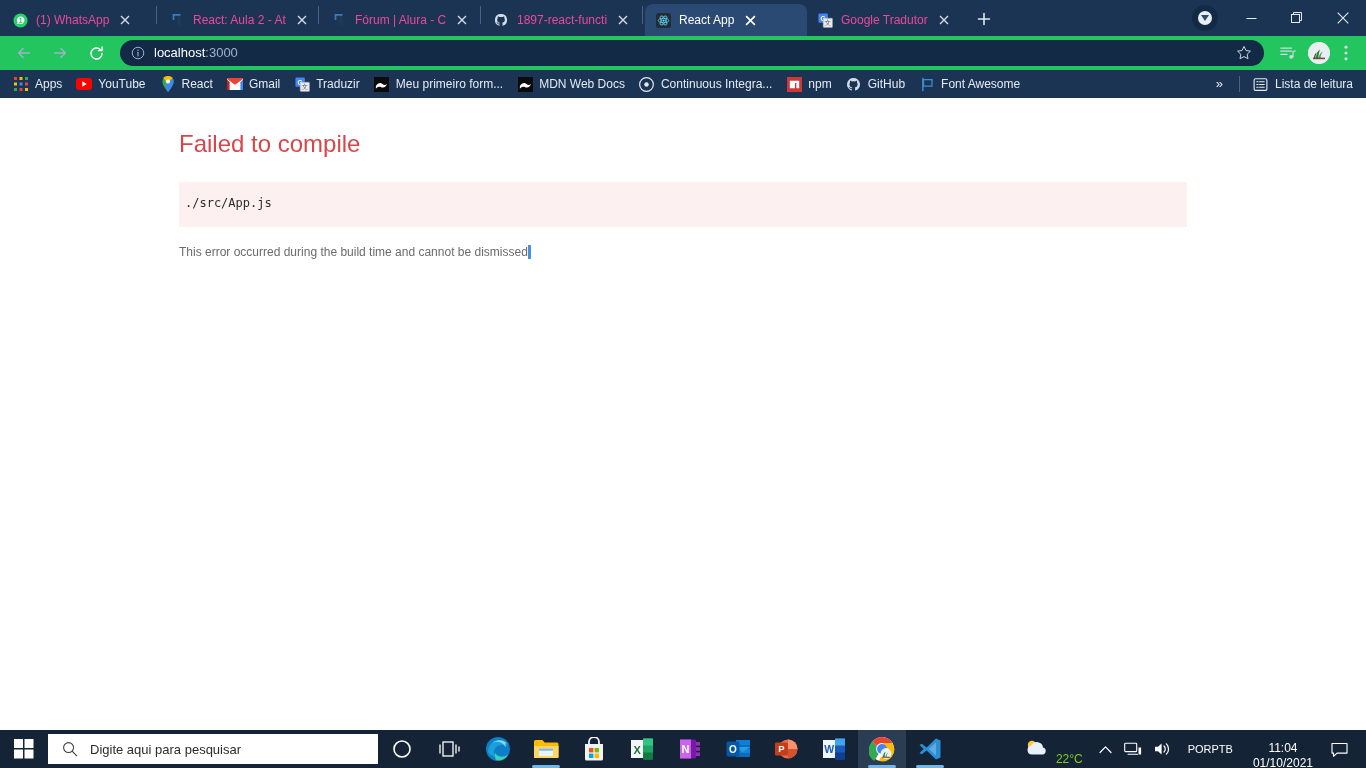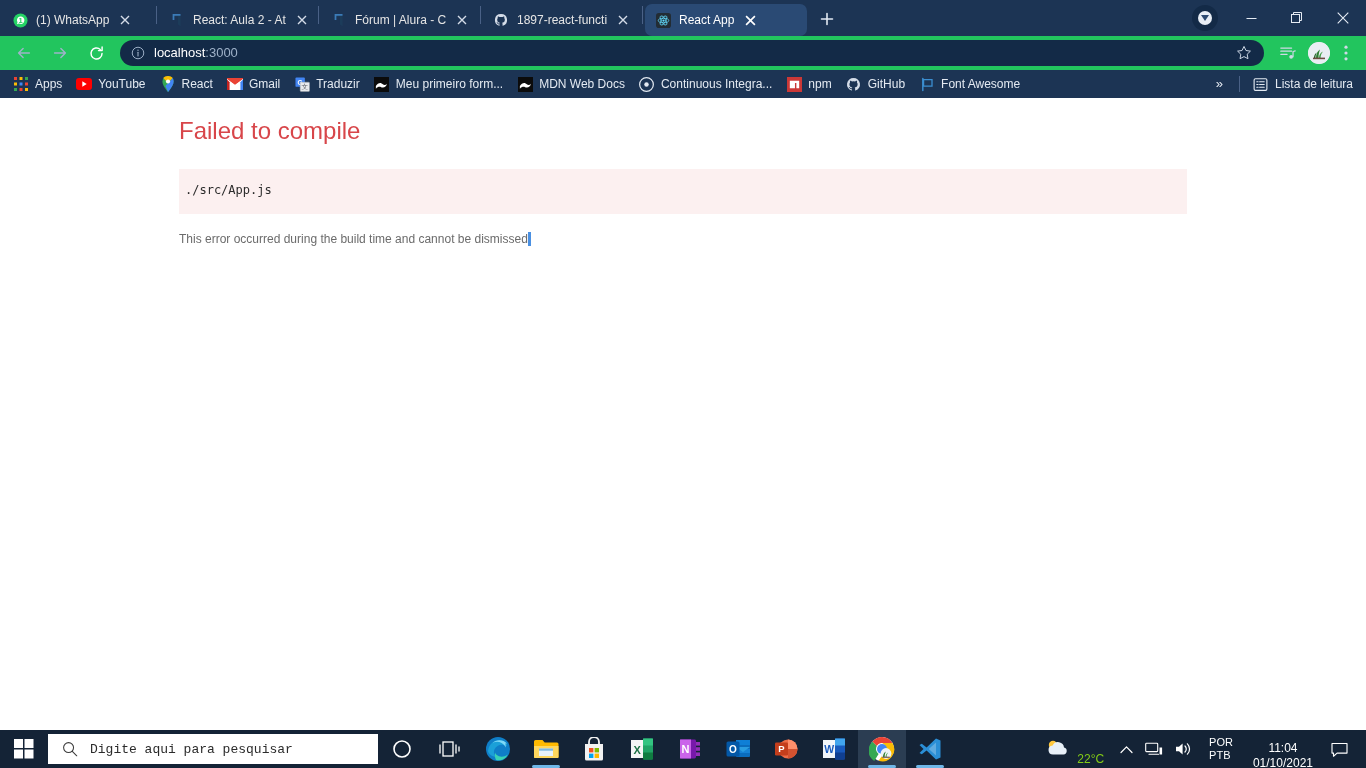--- a/index.html
+++ b/index.html
@@ -38,27 +38,27 @@
   }
   .tab .tab-favicon {
     width: 16px; height: 16px;
     flex: 0 0 16px;
     margin-right: 8px;
     display: flex; align-items: center; justify-content: center;
     position: relative;
   }
   .tab .tab-title {
     font-size: 12px;
-    color: #e5e5e5;
+    color: #ec4899;
     white-space: nowrap;
     overflow: hidden;
     text-overflow: clip;
     line-height: 16px;
   }
-  .tab.active { background: #2a4a74; border-radius: 7px; }
+  .tab.active { background: #2a4a74; }
   .tab.active .tab-title { color: #ffffff; }
   .tab .tab-close {
     width: 20px; height: 20px;
     margin-left: 6px;
     flex: 0 0 20px;
     display: flex; align-items: center; justify-content: center;
     border-radius: 50%;
   }
   .tab .tab-close svg { display:block; }
   .tab-sep {
@@ -199,21 +199,21 @@
     background: #ffffff;
     overflow: hidden;
   }
   #error-overlay {
     padding: 16px 0 0 0;
   }
   #error-title {
     color: #d8464a;
     font-size: 24px;
     font-weight: normal;
-    margin: 3px 0 0 179px;
+    margin: 16px 0 0 179px;
     font-family: "Liberation Sans", sans-serif;
   }
   #error-box {
     margin: 24px 179px 0 179px;
     background: #fcf0f0;
     border-radius: 0;
     padding: 12px 14px 14px 6px;
     max-width: 1008px;
   }
   #error-box pre {
@@ -251,21 +251,21 @@
   #search-box {
     width: 330px; height: 30px;
     background: #ffffff;
     display: flex; align-items: center;
     padding-left: 14px;
     flex: 0 0 330px;
   }
   #search-box .s-icon { margin-right: 12px; display:flex; }
   #search-box .s-text {
     font-size: 13px; color: #2b2b2b;
-    font-family: Liberation Mono, monospace;
+    font-family: Liberation Sans, sans-serif;
   }
   .tb-app {
     width: 48px; height: 38px;
     display: flex; align-items: center; justify-content: center;
     position: relative;
     flex: 0 0 48px;
   }
   .tb-app.running::after {
     content: "";
     position: absolute;
@@ -286,22 +286,22 @@
     display: flex; align-items: center; justify-content: center;
     height: 38px;
     padding: 0 6px;
     color: #ffffff;
   }
   #tray-weather {
     display: flex; align-items: center; gap: 8px; padding: 0 10px 0 4px;
   }
   #tray-weather .temp { font-size: 12px; color: #84cc16; margin-top: 19px; }
   #tray-lang {
-    display: flex; flex-direction: column;
-    align-items: flex-start; justify-content: center;
+    display: flex; flex-direction: row;
+    align-items: flex-end; justify-content: center;
     font-size: 11px; color: #ffffff; line-height: 13px;
     padding: 0 10px;
   }
   #tray-clock {
     display: flex; flex-direction: column;
     align-items: center; justify-content: center;
     font-size: 12px; color: #ffffff; line-height: 15px;
     padding: 0 10px;
     margin-top: 14px;
   }
@@ -393,20 +393,36 @@
           </svg>
       </span>
       <span class="tab-title">React App</span>
       <span class="tab-close">
         <svg width="11" height="11" viewBox="0 0 10 10">
             <path d="M1 1L9 9M9 1L1 9" stroke="#ffffff" stroke-width="1.5"></path>
           </svg>
       </span>
     </div>
 
+    <div class="tab" style="width:157px">
+      <span class="tab-favicon">
+        <svg width="15" height="15" viewBox="0 0 16 16">
+            <rect x="0.5" y="0.5" width="10" height="10" rx="1" fill="#4285f4"></rect>
+            <text x="5.5" y="8" font-size="7" text-anchor="middle" fill="#fff" font-family="Liberation Sans,sans-serif" font-weight="bold">G</text>
+            <rect x="5.5" y="5.5" width="10" height="10" rx="1" fill="#e8eaed" stroke="#9aa0a6" stroke-width="0.5"></rect>
+            <text x="10.5" y="13.2" font-size="7" text-anchor="middle" fill="#5f6368" font-family="Liberation Serif,serif">文</text>
+          </svg>
+      </span>
+      <span class="tab-title">Google Tradutor</span>
+      <span class="tab-close">
+        <svg width="10" height="10" viewBox="0 0 10 10">
+            <path d="M1 1L9 9M9 1L1 9" stroke="#d4dce8" stroke-width="1.4"></path>
+          </svg>
+      </span>
+    </div>
 
     <div id="new-tab-button">
       <svg width="14" height="14" viewBox="0 0 14 14">
           <path d="M7 1.5v11M1.5 7h11" stroke="#e2e9f2" stroke-width="1.6" stroke-linecap="round"></path>
         </svg>
     </div>
 
     <div id="window-controls">
       <div id="profile-chip">
         <span class="inner">

